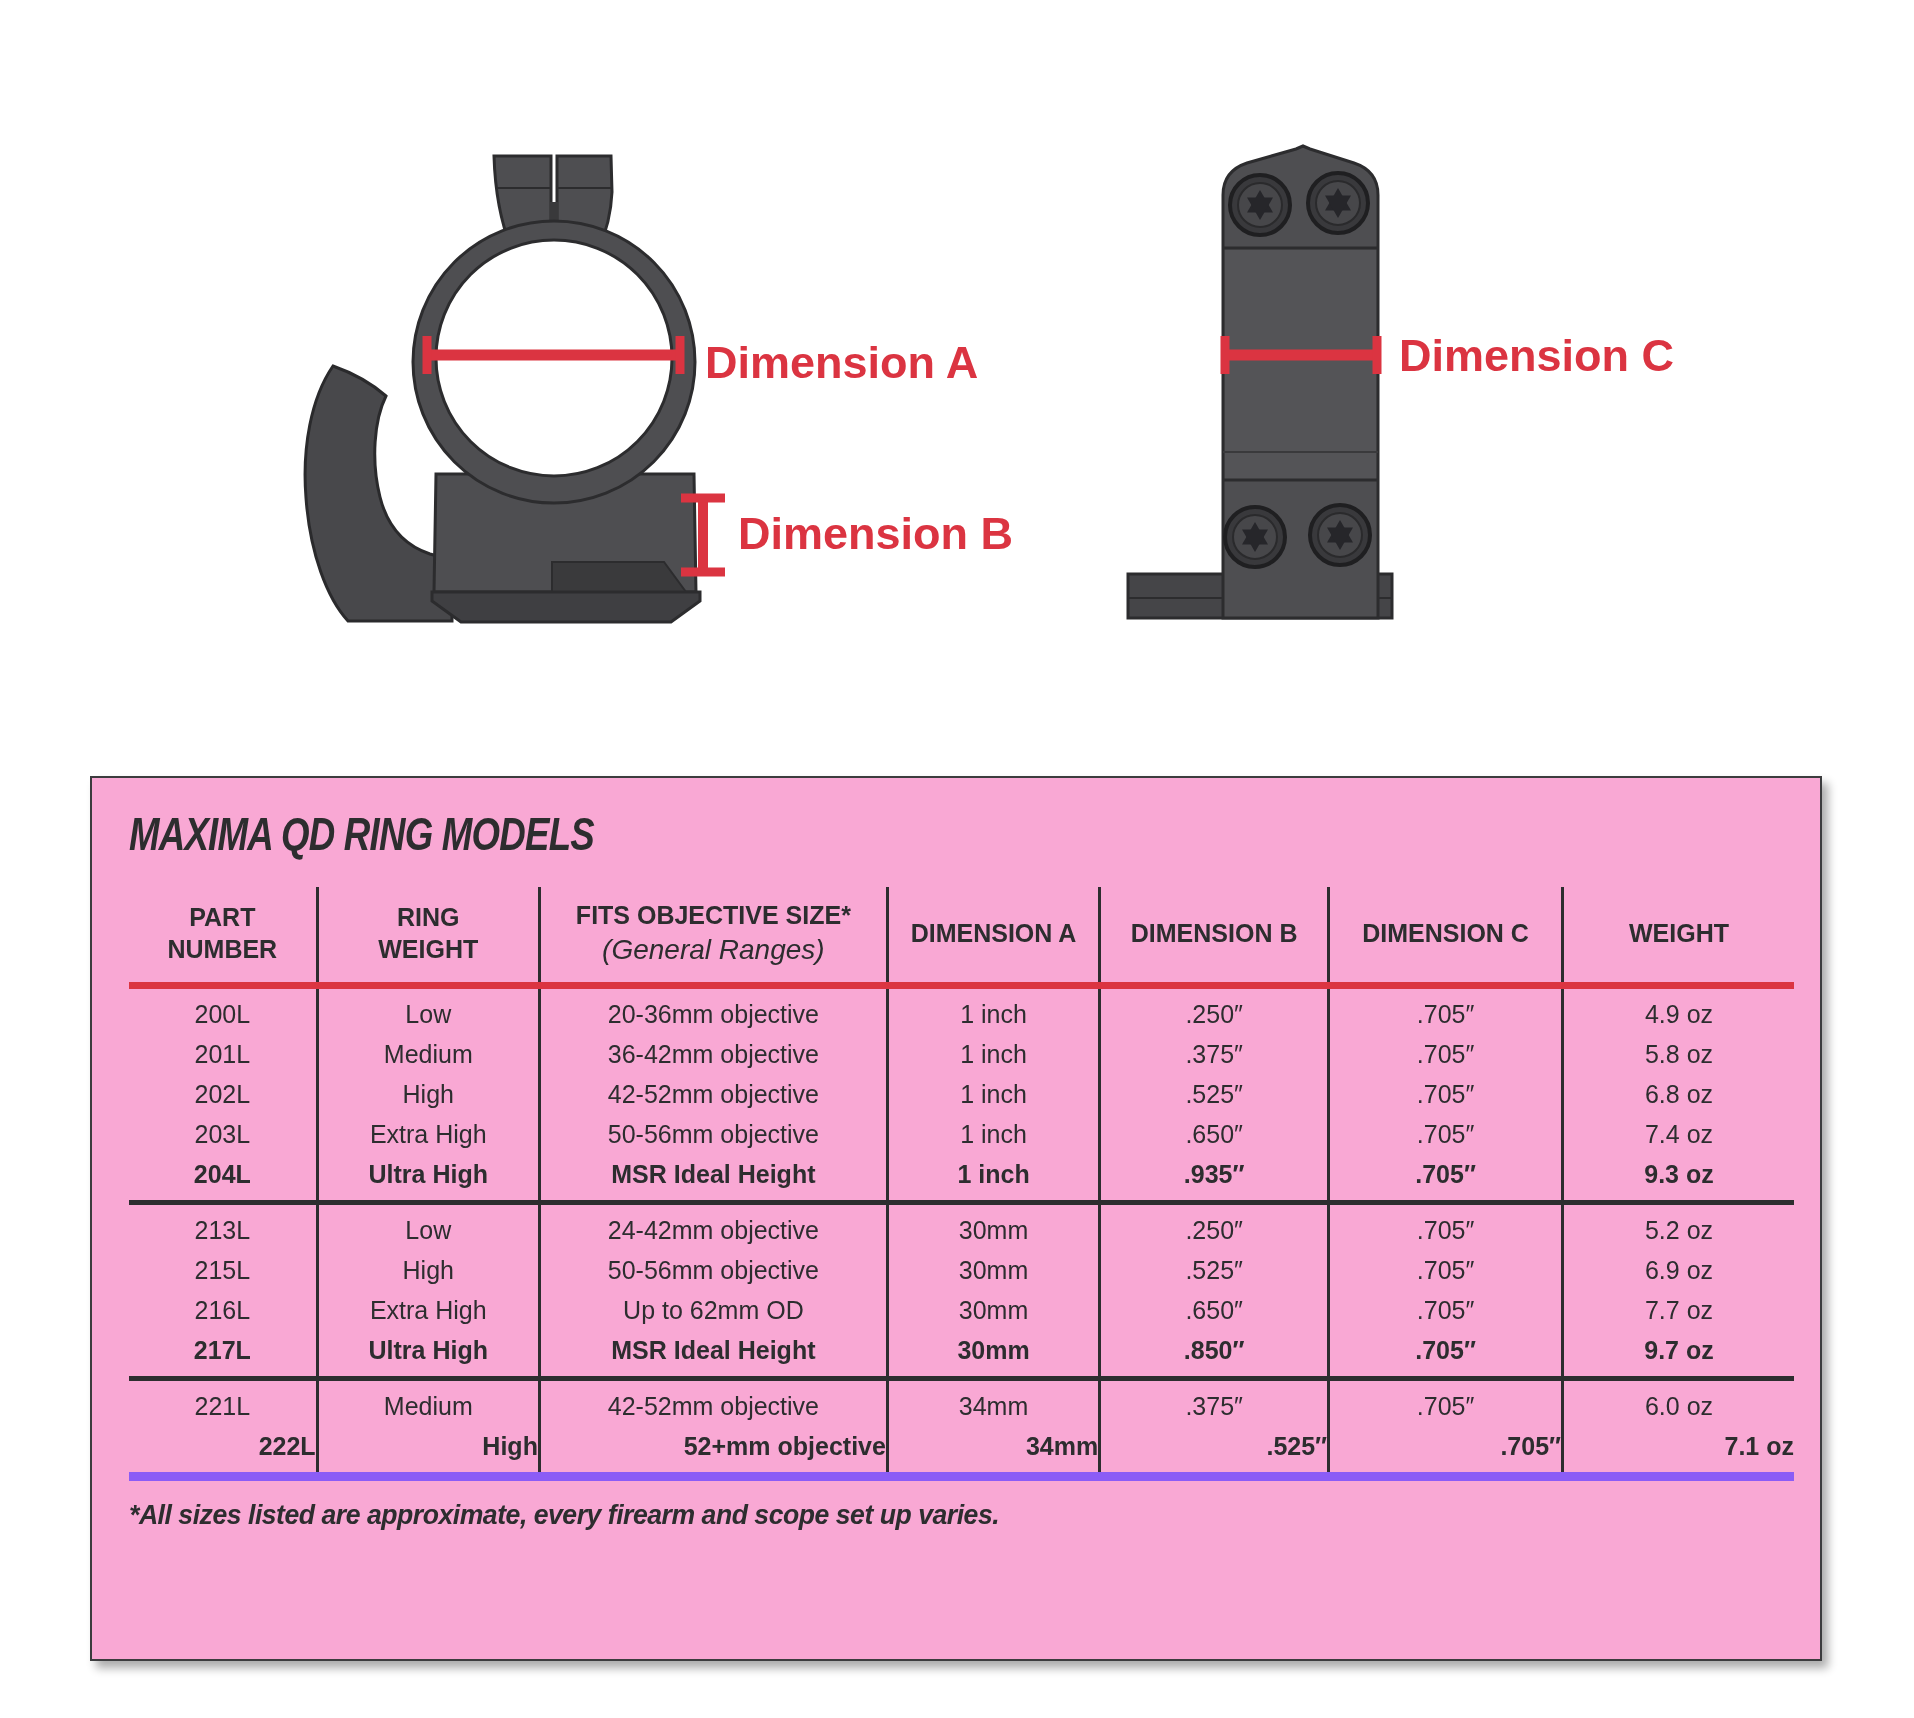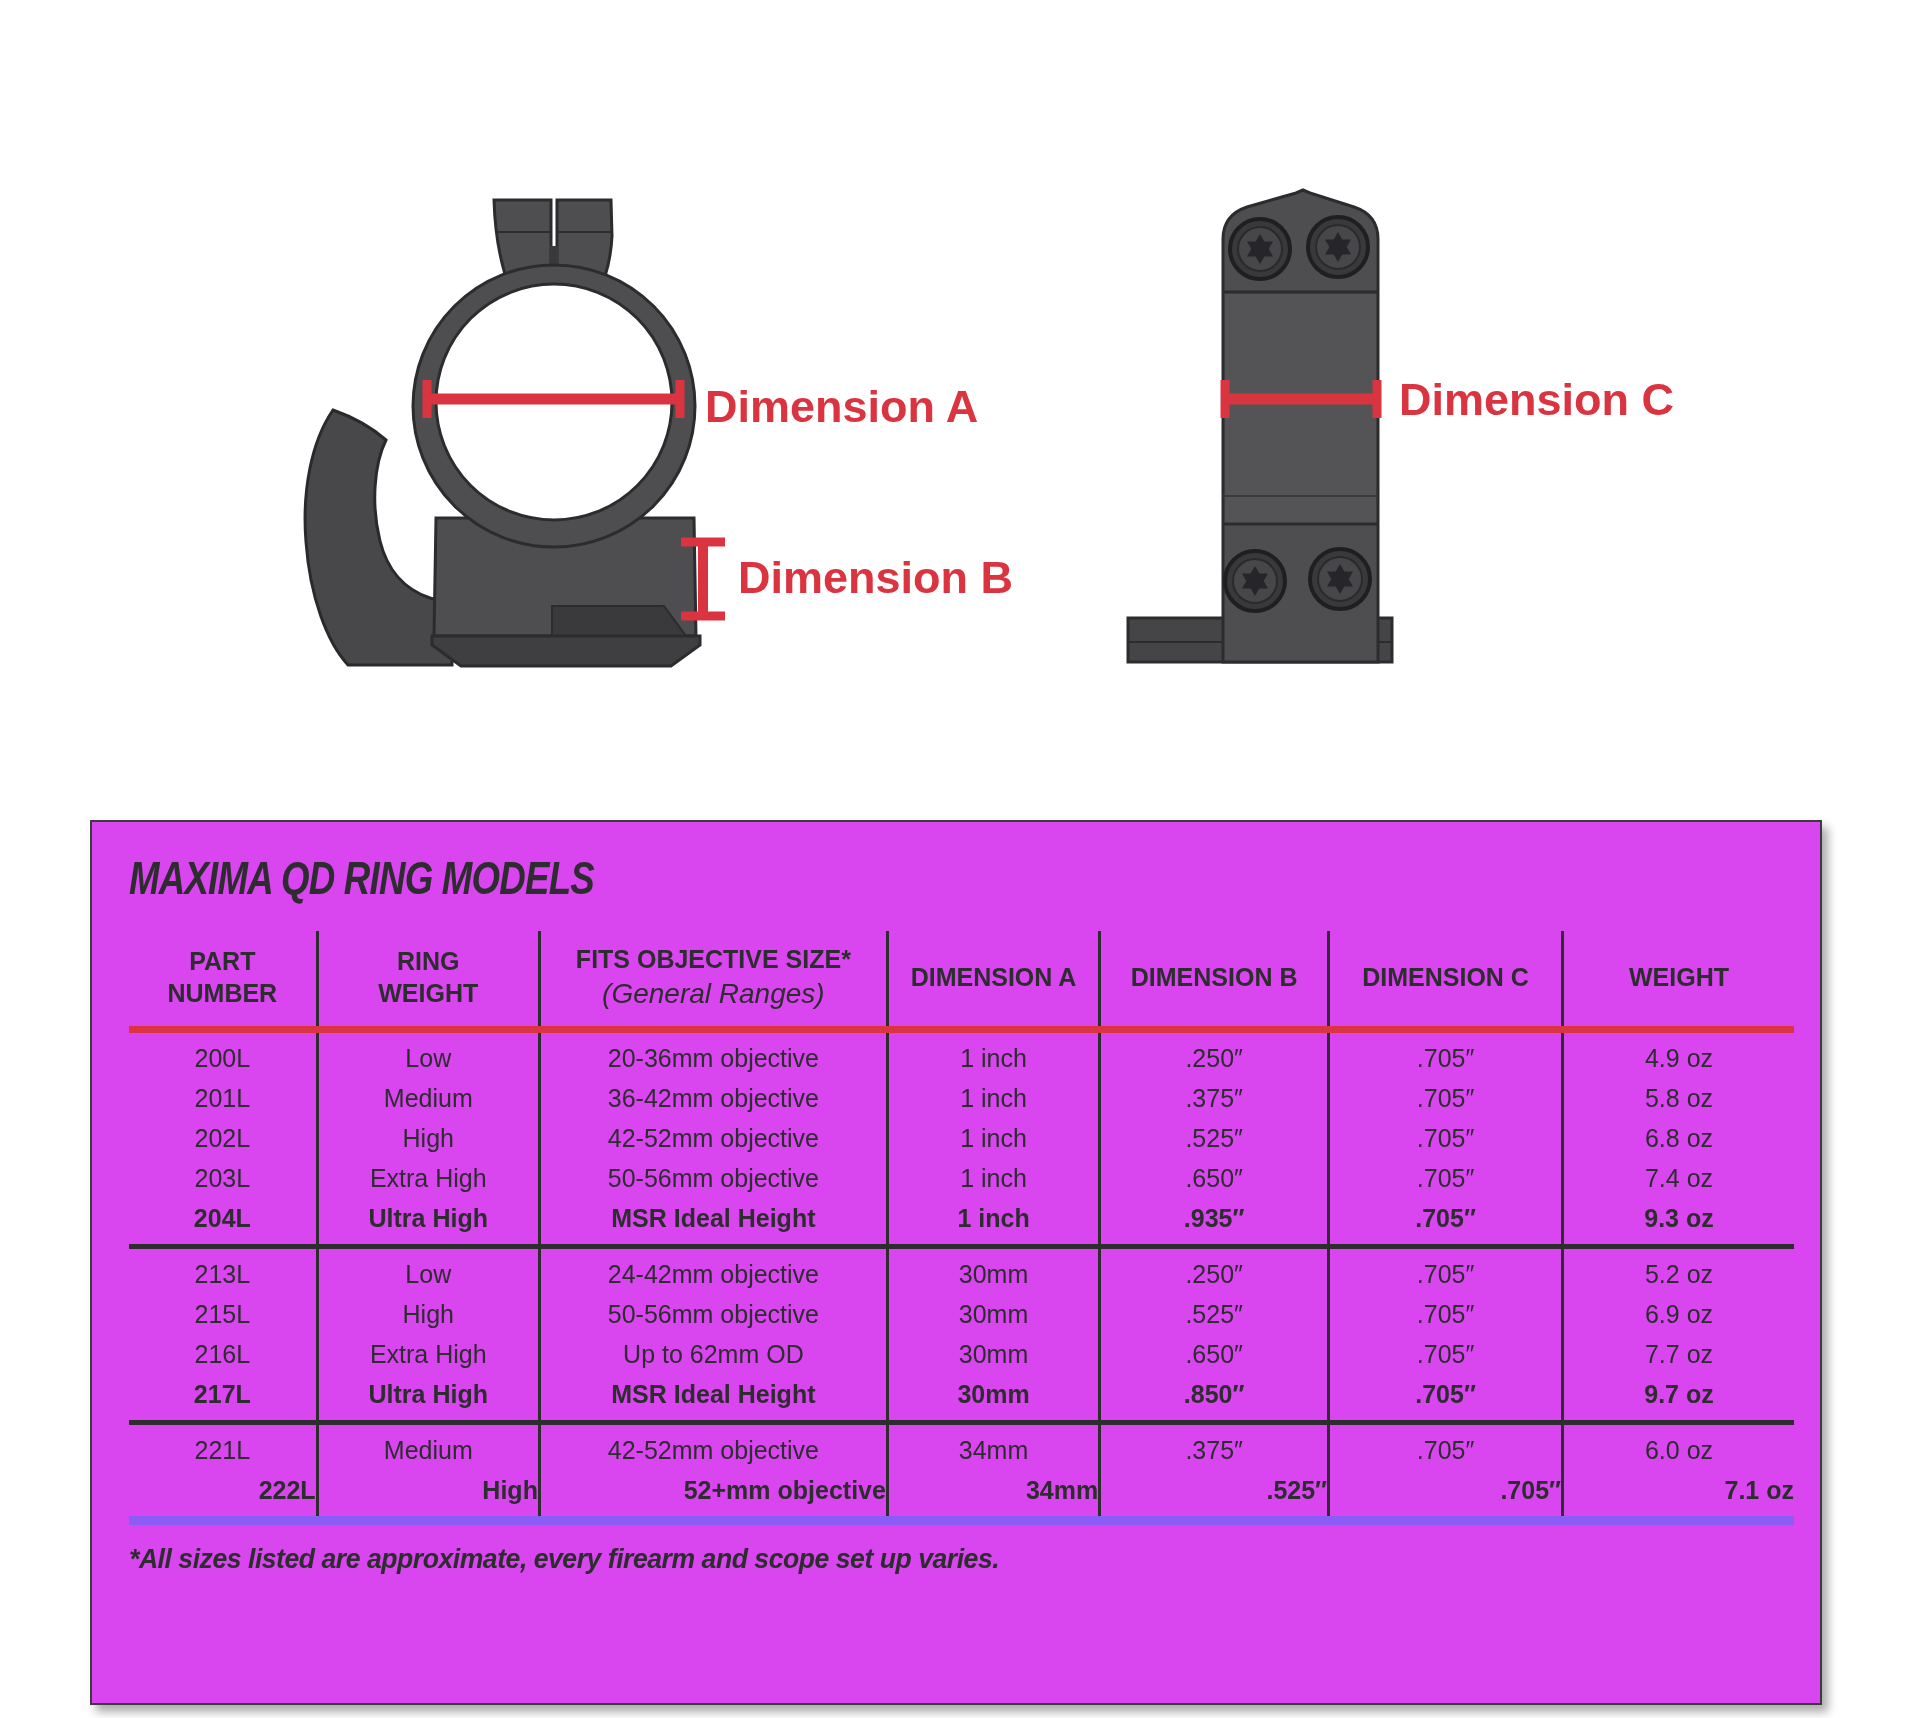--- a/index.html
+++ b/index.html
@@ -1,26 +1,26 @@
 <!DOCTYPE html>
 <html><head>
 <meta charset="utf-8">
 <style>
   html,body{margin:0;padding:0;background:#ffffff;}
   body{width:1914px;height:1718px;position:relative;font-family:"Liberation Sans",sans-serif;color:#2d2d2f;}
-  .stage{position:absolute;inset:0;margin-top:44px;}
+  .stage{position:absolute;inset:0;}
 
   
   svg.diagram{position:absolute;overflow:visible;}
   #frontView{left:240px;top:118px;width:760px;height:530px;}
   #sideView{left:1090px;top:118px;width:600px;height:530px;}
   svg text.dimLabel{font-family:"Liberation Sans",sans-serif;font-weight:bold;font-size:45px;fill:#db3441;}
 
   
-  .card{position:absolute;left:90px;top:776px;width:1732px;height:885px;background:#d946ef;
+  .card{position:absolute;left:90px;top:776px;width:1732px;height:885px;background:#f9a8d4;
         border:2px solid #3c3c3e;box-shadow:6px 7px 9px rgba(0,0,0,.33);box-sizing:border-box;
         padding:24px 26px 0 37px;}
   .card h1{margin:8px 0 30px 0;font-size:47px;line-height:1;font-weight:bold;font-style:italic;
            letter-spacing:-1px;transform:scaleX(.78);transform-origin:left center;white-space:nowrap;color:#2d2d2f;}
   table.spec{width:100%;border-collapse:collapse;table-layout:fixed;}
   table.spec th,table.spec td{text-align:center;vertical-align:middle;}
   table.spec th:not(:first-child),table.spec td:not(:first-child){border-left:3px solid #2d2d2f;}
   table.spec thead th{border-bottom:7px solid #db3441;font-size:25px;font-weight:bold;line-height:1.3;
                       padding:12px 0 14px 0;}
   table.spec thead th .sub{font-weight:normal;font-style:italic;font-size:28px;display:block;}

